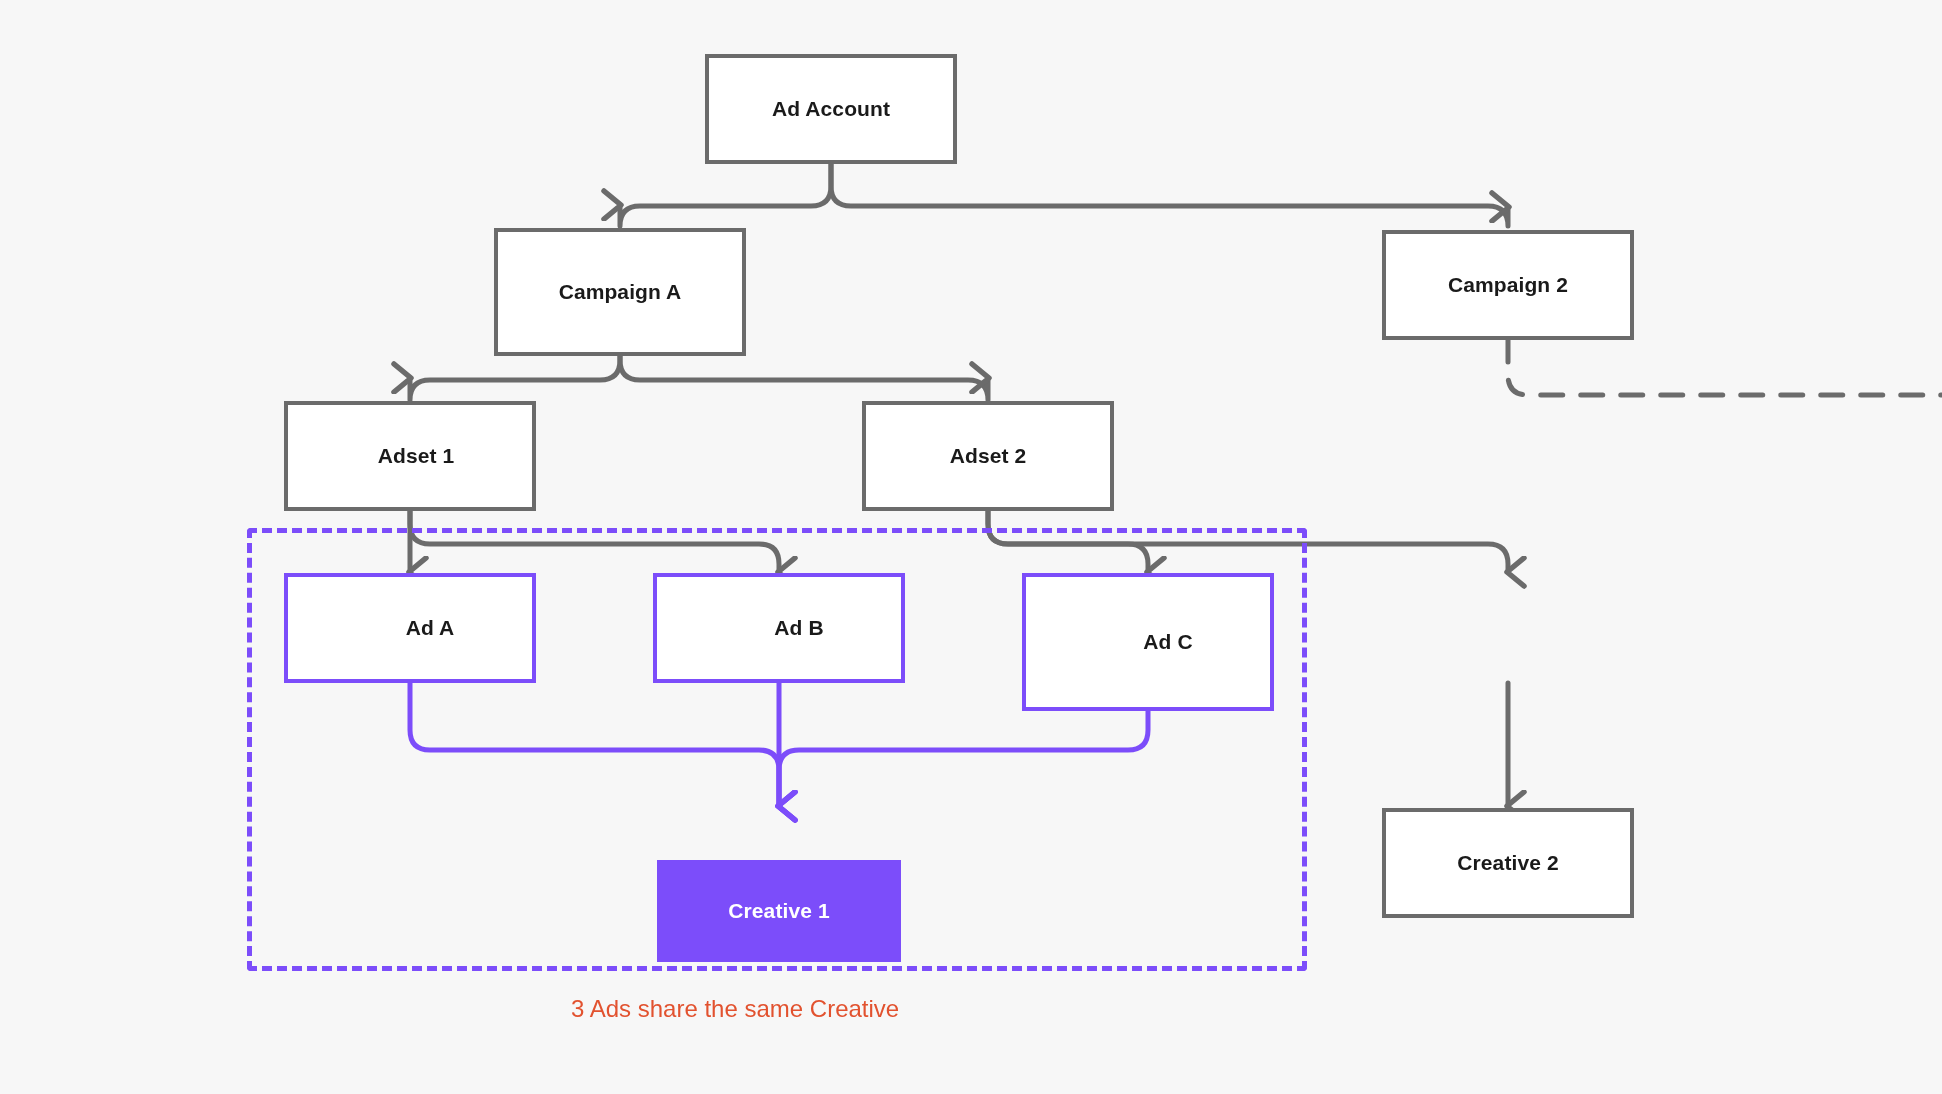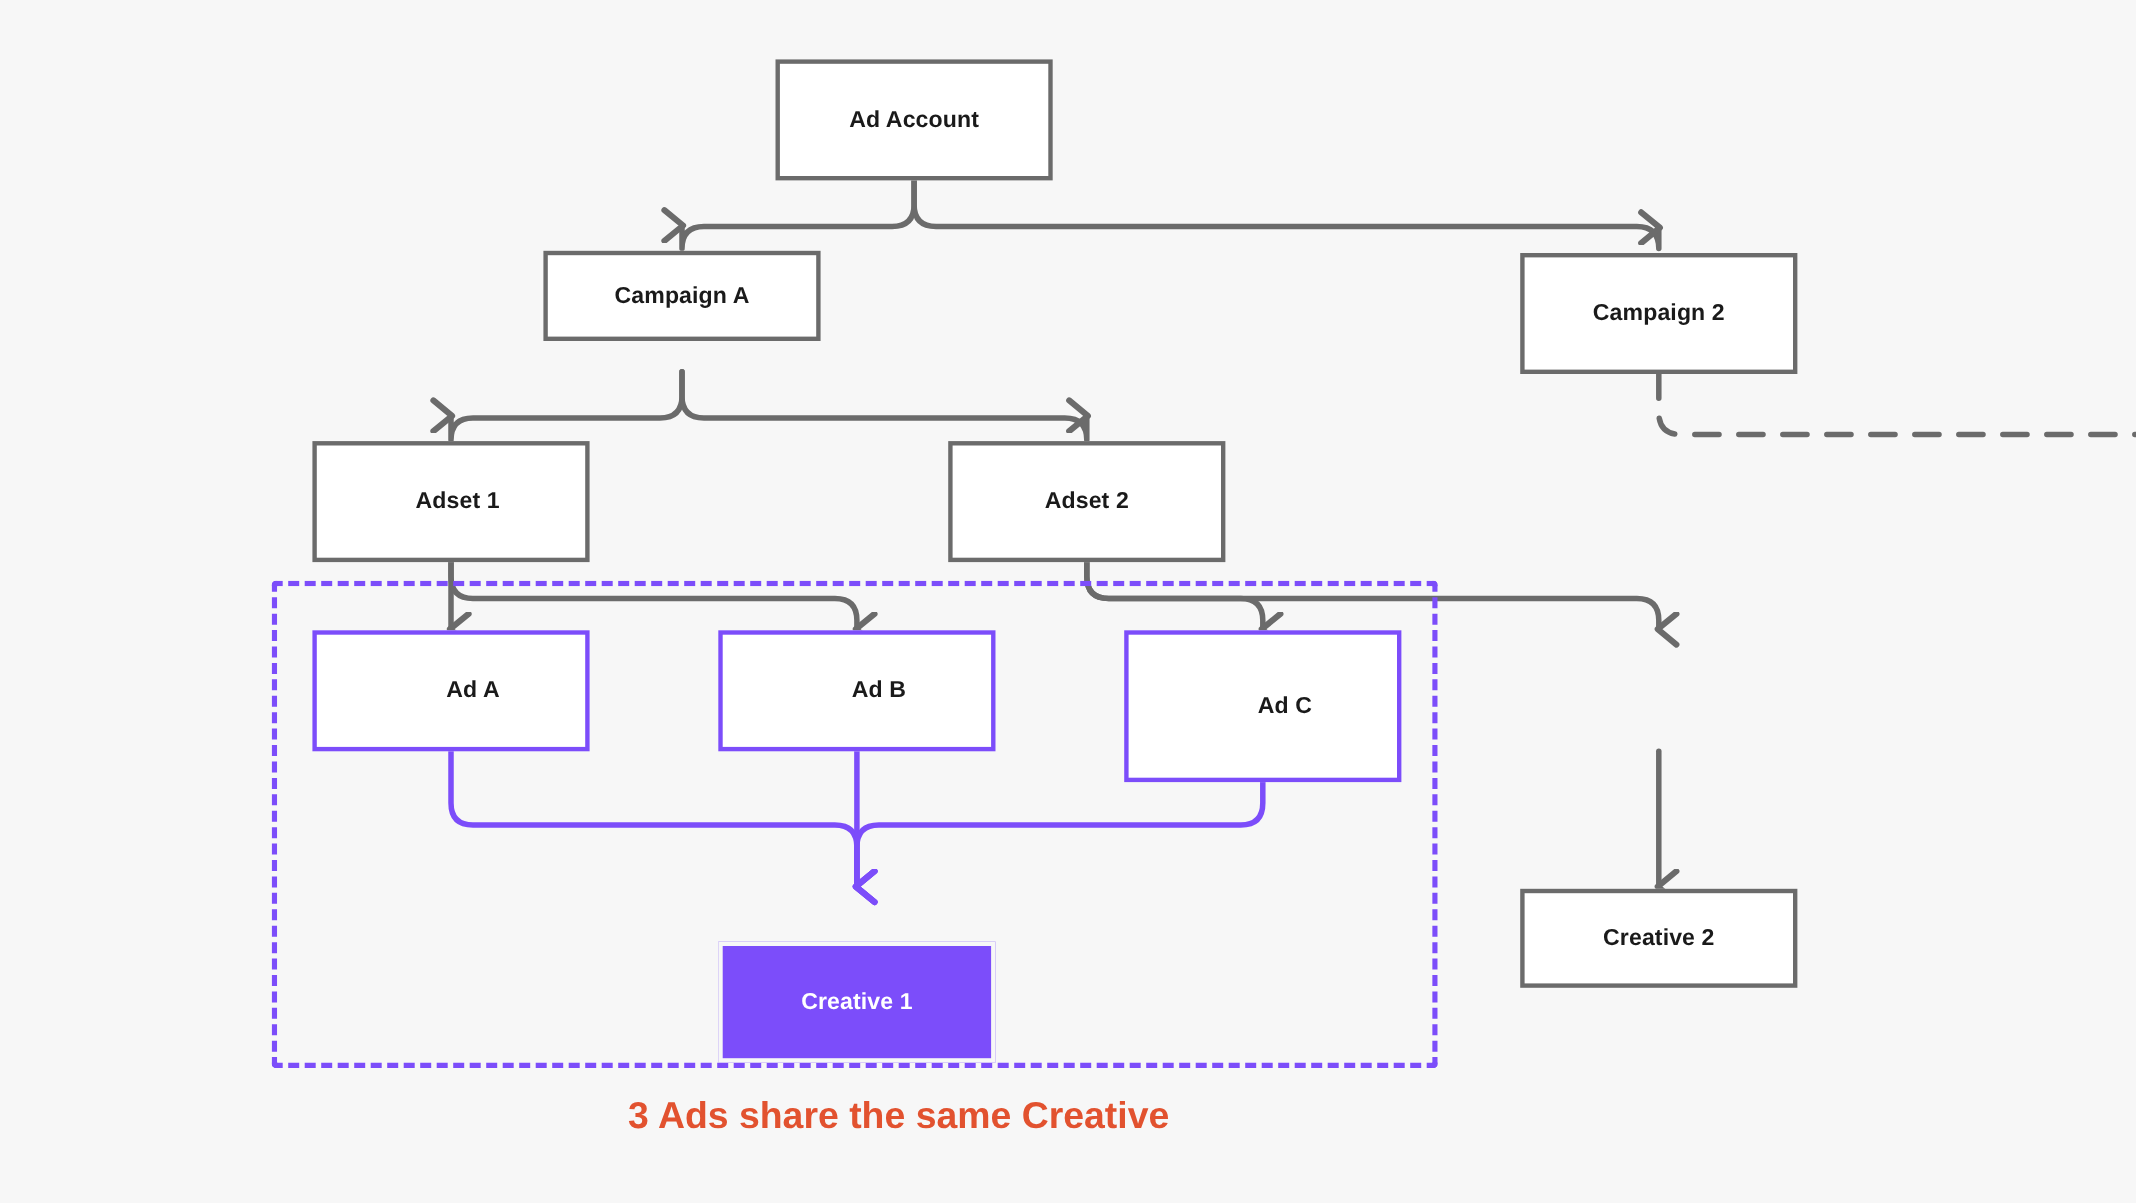--- a/index.html
+++ b/index.html
@@ -54,23 +54,23 @@
   .group-box {
     position: absolute;
     box-sizing: border-box;
     border: 5px dashed #7c4dfa;
     border-radius: 4px;
     background: transparent;
     z-index: 1;
   }
   .caption {
     position: absolute;
-    font-size: 34px;
+    font-size: 24px;
     color: #e2522f;
-    font-weight: bold;
+    font-weight: normal;
     white-space: nowrap;
     z-index: 4;
   }
 </style>
 </head>
 <body>
 
 <div id="canvas">
 
   <svg class="edges" viewBox="0 0 1942 1094" xmlns="http://www.w3.org/2000/svg">
@@ -109,21 +109,21 @@
 
     <path d="M 1508,683 L 1508,806" fill="none" stroke="#6b6b6b" stroke-width="5" stroke-linecap="round" stroke-linejoin="round" marker-end="url(#arrow-gray)"></path>
   </svg>
 
   <div class="group-box" style="left:247px; top:528px; width:1060px; height:443px;"></div>
 
   <div class="node" style="left:705px; top:54px; width:252px; height:110px;">
     <span>Ad Account</span>
   </div>
 
-  <div class="node" style="left:494px; top:228px; width:252px; height:82px;">
+  <div class="node" style="left:494px; top:228px; width:252px; height:128px;">
     <span>Campaign A</span>
   </div>
 
   <div class="node" style="left:1382px; top:230px; width:252px; height:110px;">
     <span>Campaign 2</span>
   </div>
 
   <div class="node" style="left:284px; top:401px; width:252px; height:110px;padding-left:12px;">
     <span>Adset 1</span>
   </div>
@@ -142,19 +142,19 @@
 
   <div class="node accent" style="left:1022px; top:573px; width:252px; height:138px;">
     <span>Ad C</span>
   </div>
 
 
   <div class="node filled" style="left:653px; top:856px; width:252px; height:110px;text-align:center;">
     <span>Creative 1</span>
   </div>
 
-  <div class="node" style="left:1382px; top:808px; width:252px; height:90px;">
+  <div class="node" style="left:1382px; top:808px; width:252px; height:110px;">
     <span>Creative 2</span>
   </div>
 
   <div class="caption" style="left:571px; top:995px;">3 Ads share the same Creative</div>
 
 </div>
 
 </body></html>

